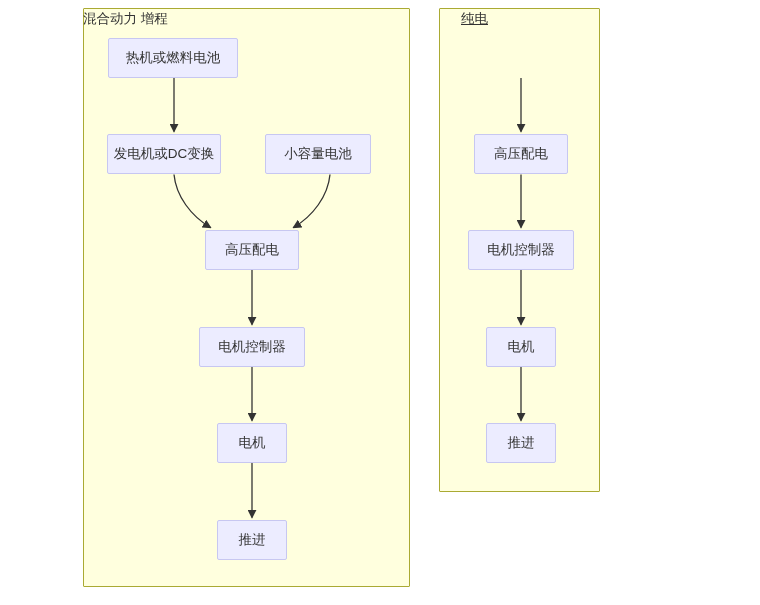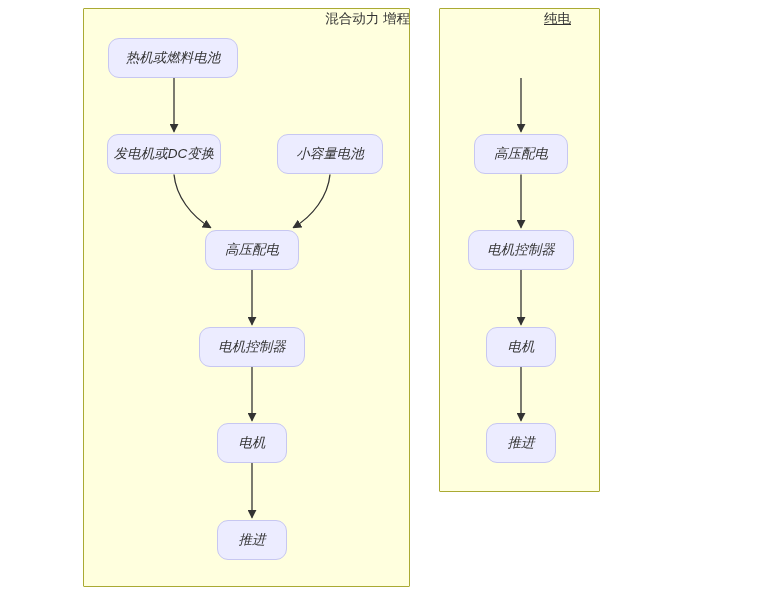--- a/index.html
+++ b/index.html
@@ -20,39 +20,38 @@
   }
   .cluster {
     position: absolute;
     box-sizing: border-box;
     background: var(--cluster-fill, #ffffde);
     border: 1px solid var(--cluster-border, #aaaa33);
     border-radius: 1px;
   }
   .cluster-title {
     position: absolute;
-    text-align: right;
+    text-align: left;
     font-size: 13.5px;
     line-height: 16px;
     color: var(--text-color, #333333);
     white-space: pre;
   }
   .node {
     position: absolute;
     box-sizing: border-box;
     background: var(--node-fill, #ececff);
     border: 1.5px solid var(--node-border, #c7c7f1);
-    border-radius: 11px;
+    border-radius: 2px;
     display: flex;
     align-items: center;
     justify-content: center;
     font-size: 13.5px;
     color: var(--text-color, #333333);
     white-space: nowrap;
-    font-style: italic;
   }
   svg.edges {
     position: absolute;
     left: 0;
     top: 0;
     pointer-events: none;
   }
   svg.edges path.edge {
     fill: none;
     stroke: var(--line-color, #333333);
@@ -65,21 +64,21 @@
 </style>
 </head>
 <body>
 
 <div class="stage">
 
   <div class="cluster" style="left:83px; top:8px; width:327px; height:579px;"></div>
   <div class="cluster" style="left:439px; top:8px; width:161px; height:484px;"></div>
 
   <div class="cluster-title" style="left:83px; top:11px; width:327px;">混合动力 增程</div>
-  <div class="cluster-title" style="left:424px; top:11px; width:147px;text-decoration:underline;">纯电</div>
+  <div class="cluster-title" style="left:461px; top:11px; width:147px;text-decoration:underline;">纯电</div>
 
   <svg class="edges" width="760" height="605" viewBox="0 0 760 605">
     <defs>
       <marker id="arrowhead" viewBox="0 0 10 10" refX="8.5" refY="5" markerWidth="9" markerHeight="9" markerUnits="userSpaceOnUse" orient="auto">
         <path d="M0,0 L10,5 L0,10 Z"></path>
       </marker>
     </defs>
 
     <path class="edge" d="M174,78 L174,131.5" marker-end="url(#arrowhead)"></path>
     <path class="edge" d="M174,174.5 C176,196 191,216 210.5,227.5" marker-end="url(#arrowhead)"></path>
@@ -89,21 +88,21 @@
     <path class="edge" d="M252,463 L252,517.5" marker-end="url(#arrowhead)"></path>
 
     <path class="edge" d="M521,78 L521,131.5" marker-end="url(#arrowhead)"></path>
     <path class="edge" d="M521,174.5 L521,227.5" marker-end="url(#arrowhead)"></path>
     <path class="edge" d="M521,270 L521,324.5" marker-end="url(#arrowhead)"></path>
     <path class="edge" d="M521,367 L521,420.5" marker-end="url(#arrowhead)"></path>
   </svg>
 
   <div class="node" style="left:108px; top:38px; width:130px; height:40px;">热机或燃料电池</div>
   <div class="node" style="left:107px; top:134px; width:114px; height:40px;">发电机或DC变换</div>
-  <div class="node" style="left:277px; top:134px; width:106px; height:40px;">小容量电池</div>
+  <div class="node" style="left:265px; top:134px; width:106px; height:40px;">小容量电池</div>
   <div class="node" style="left:205px; top:230px; width:94px; height:40px;">高压配电</div>
   <div class="node" style="left:199px; top:327px; width:106px; height:40px;">电机控制器</div>
   <div class="node" style="left:217px; top:423px; width:70px; height:40px;">电机</div>
   <div class="node" style="left:217px; top:520px; width:70px; height:40px;">推进</div>
 
   <div class="node" style="left:474px; top:134px; width:94px; height:40px;">高压配电</div>
   <div class="node" style="left:468px; top:230px; width:106px; height:40px;">电机控制器</div>
   <div class="node" style="left:486px; top:327px; width:70px; height:40px;">电机</div>
   <div class="node" style="left:486px; top:423px; width:70px; height:40px;">推进</div>
 

